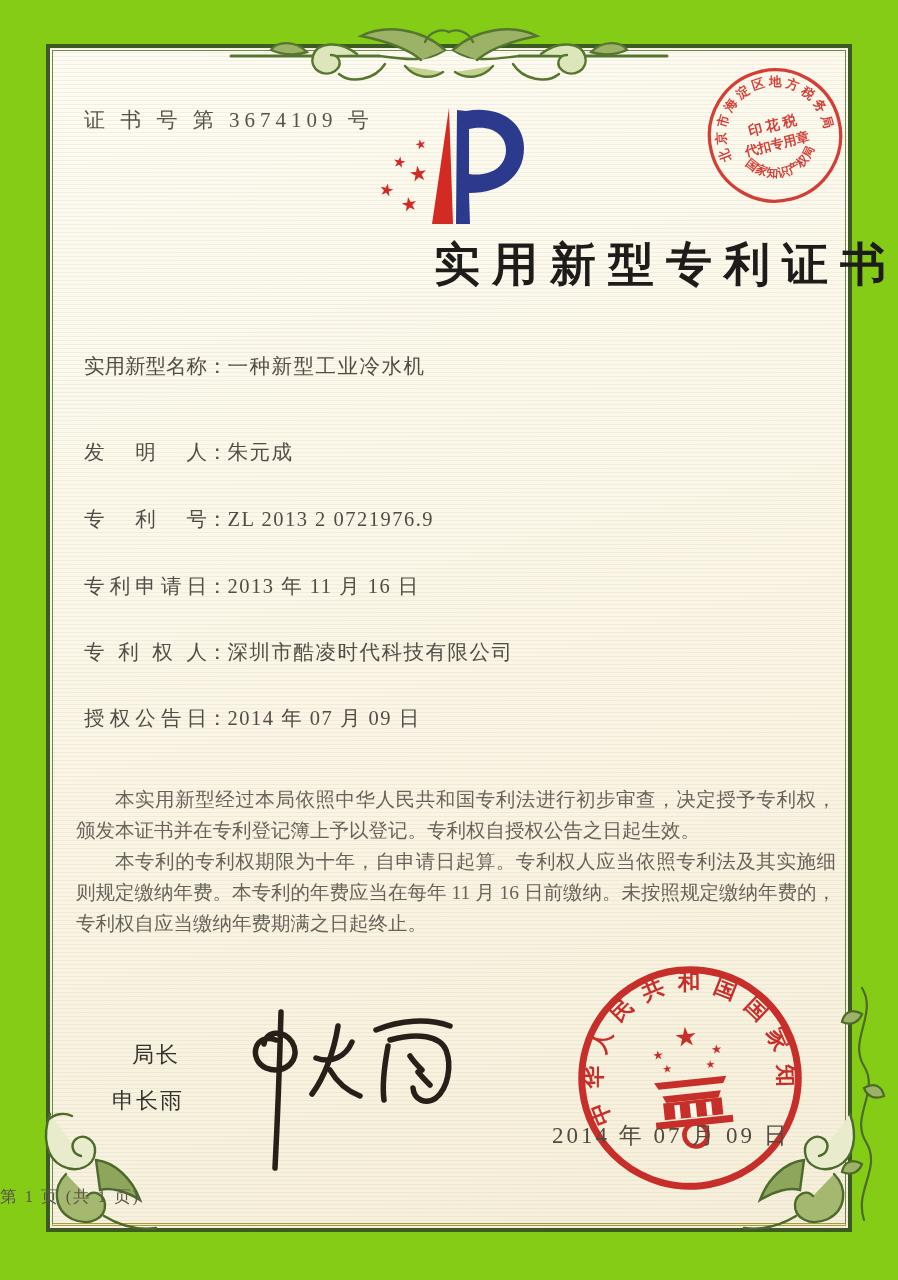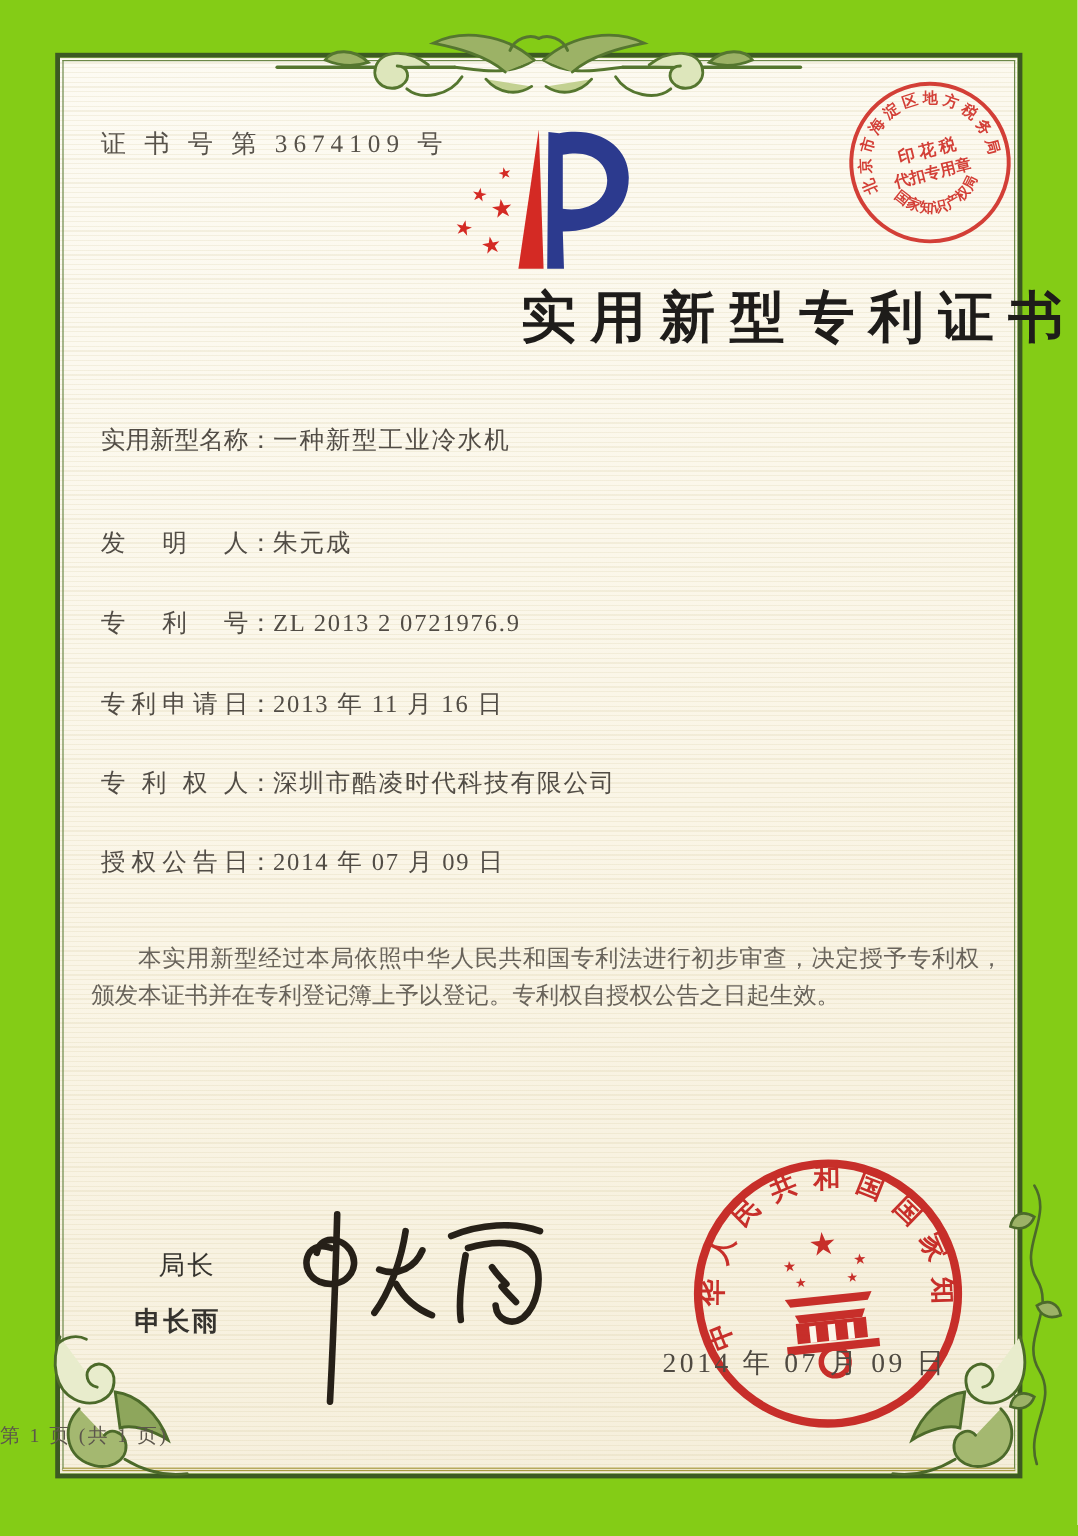--- a/index.html
+++ b/index.html
@@ -25,21 +25,21 @@
   .fields{position:absolute;left:84px;top:0;width:720px;z-index:2;}
   .f-row{position:absolute;left:0;font-size:20.5px;color:#514c45;white-space:nowrap;}
   .f-label{display:inline-block;width:123px;text-align:justify;text-align-last:justify;}
   .f-colon{display:inline-block;}
   .f-value{letter-spacing:1.5px;}
   .paras{position:absolute;left:76px;top:784px;width:760px;z-index:2;color:#68635a;}
   .paras p{margin:0;font-size:19.5px;line-height:31px;text-align:justify;text-indent:2em;}
   .sig-title{position:absolute;left:112px;top:1040px;font-size:22px;color:#35332e;z-index:2;
              font-family:"Liberation Sans","DejaVu Sans",sans-serif;letter-spacing:2px;margin-left:20px;}
   .sig-name{position:absolute;left:112px;top:1086px;font-size:22px;color:#35332e;z-index:2;
-            font-family:"Liberation Sans","DejaVu Sans",sans-serif;letter-spacing:2px;font-weight:bold;}
+            font-family:"Liberation Sans","DejaVu Sans",sans-serif;letter-spacing:2px;}
   .issue-date{position:absolute;left:552px;top:1120px;font-size:23px;letter-spacing:3px;color:#4f4a42;z-index:4;}
   .footer{position:absolute;left:0;right:0;top:1186px;text-align:left;font-size:16.5px;
           letter-spacing:2px;color:#5c564c;z-index:2;}
   
   .logo{position:absolute;left:352px;top:96px;z-index:2;}
   .tax-seal{position:absolute;left:700px;top:58px;z-index:3;transform:rotate(-14deg);opacity:.92;}
   .sipo-seal{position:absolute;left:540px;top:962px;z-index:3;transform:rotate(-6deg);opacity:.94;}
   .signature{position:absolute;left:218px;top:1000px;z-index:3;}
 </style>
 </head>
@@ -143,20 +143,21 @@
     <div class="f-row" style="top:638px;">
       <span class="f-label">专利权人</span><span class="f-colon">：</span><span class="f-value">深圳市酷凌时代科技有限公司</span>
     </div>
     <div class="f-row" style="top:704px;">
       <span class="f-label">授权公告日</span><span class="f-colon">：</span><span class="f-value">2014 年 07 月 09 日</span>
     </div>
   </div>
 
   <div class="paras">
     <p>本实用新型经过本局依照中华人民共和国专利法进行初步审查，决定授予专利权，颁发本证书并在专利登记簿上予以登记。专利权自授权公告之日起生效。</p>
+    <p>本专利的专利权期限为十年，自申请日起算。专利权人应当依照专利法及其实施细则规定缴纳年费。本专利的年费应当在每年 11 月 16 日前缴纳。未按照规定缴纳年费的，专利权自应当缴纳年费期满之日起终止。</p>
   </div>
 
   <svg class="sipo-seal" width="300" height="232" viewBox="0 0 300 300">
     <circle cx="150" cy="150" r="140" fill="none" stroke="#c5231f" stroke-width="9"></circle>
     <defs>
       <path id="sipoArc" d="M 44,195 A 115 115 0 1 1 256,195"></path>
     </defs>
     <text font-size="29" font-weight="bold" fill="#c5231f" font-family="'Liberation Serif',serif">
       <textPath href="#sipoArc" startOffset="0" textLength="608" lengthAdjust="spacing">中华人民共和国国家知识产权局</textPath>
     </text>

